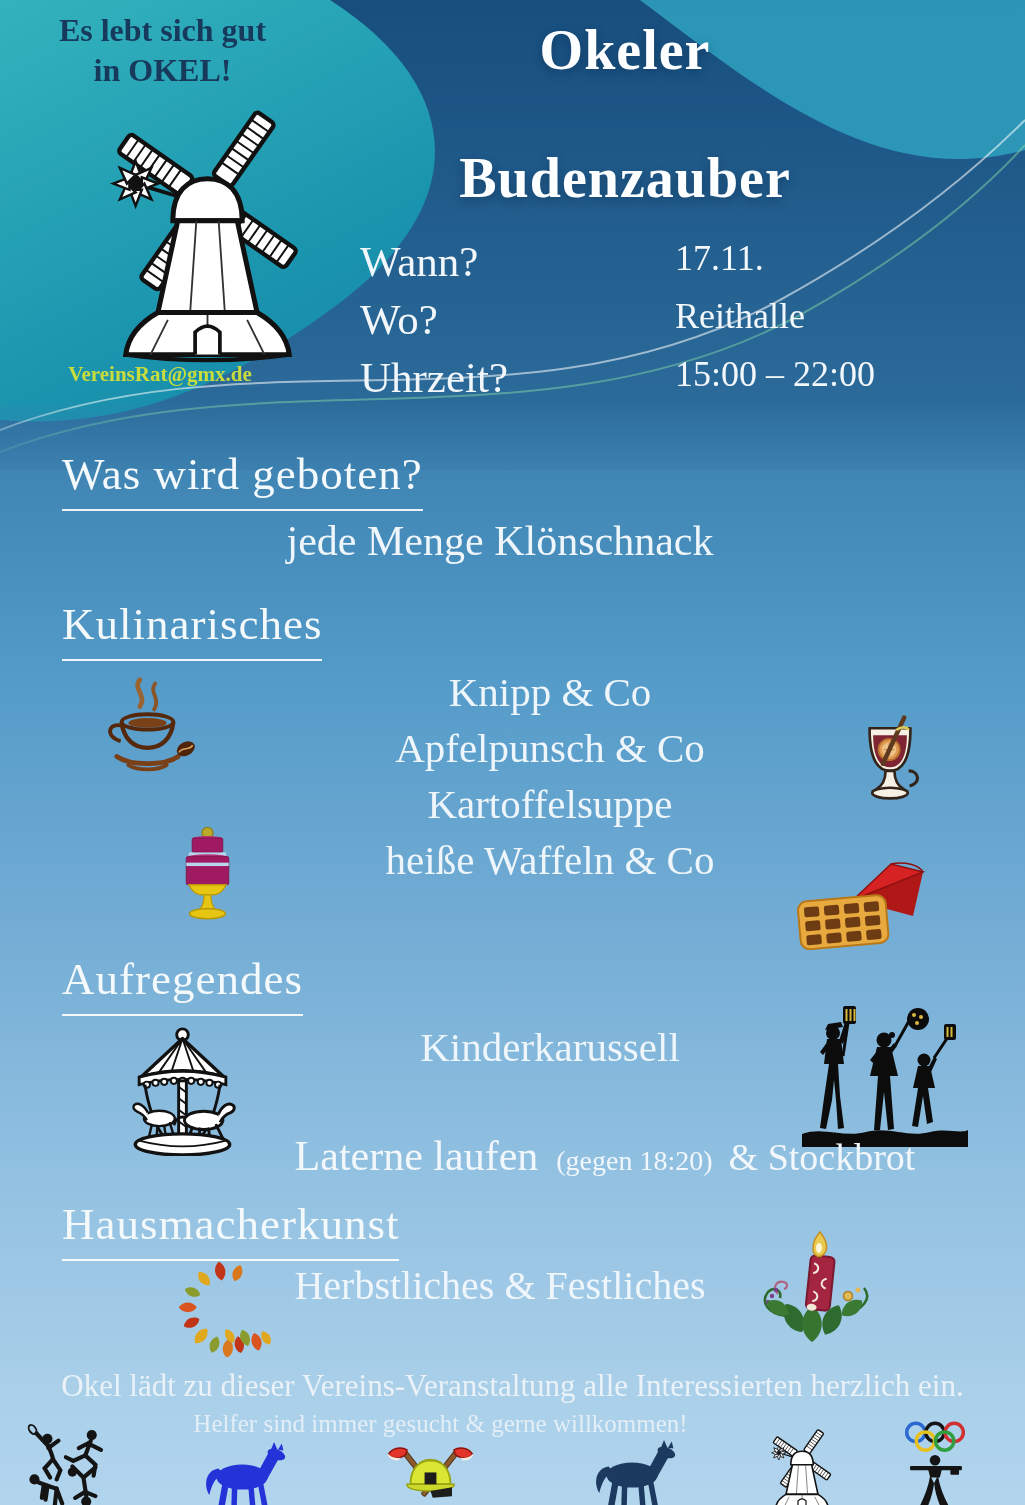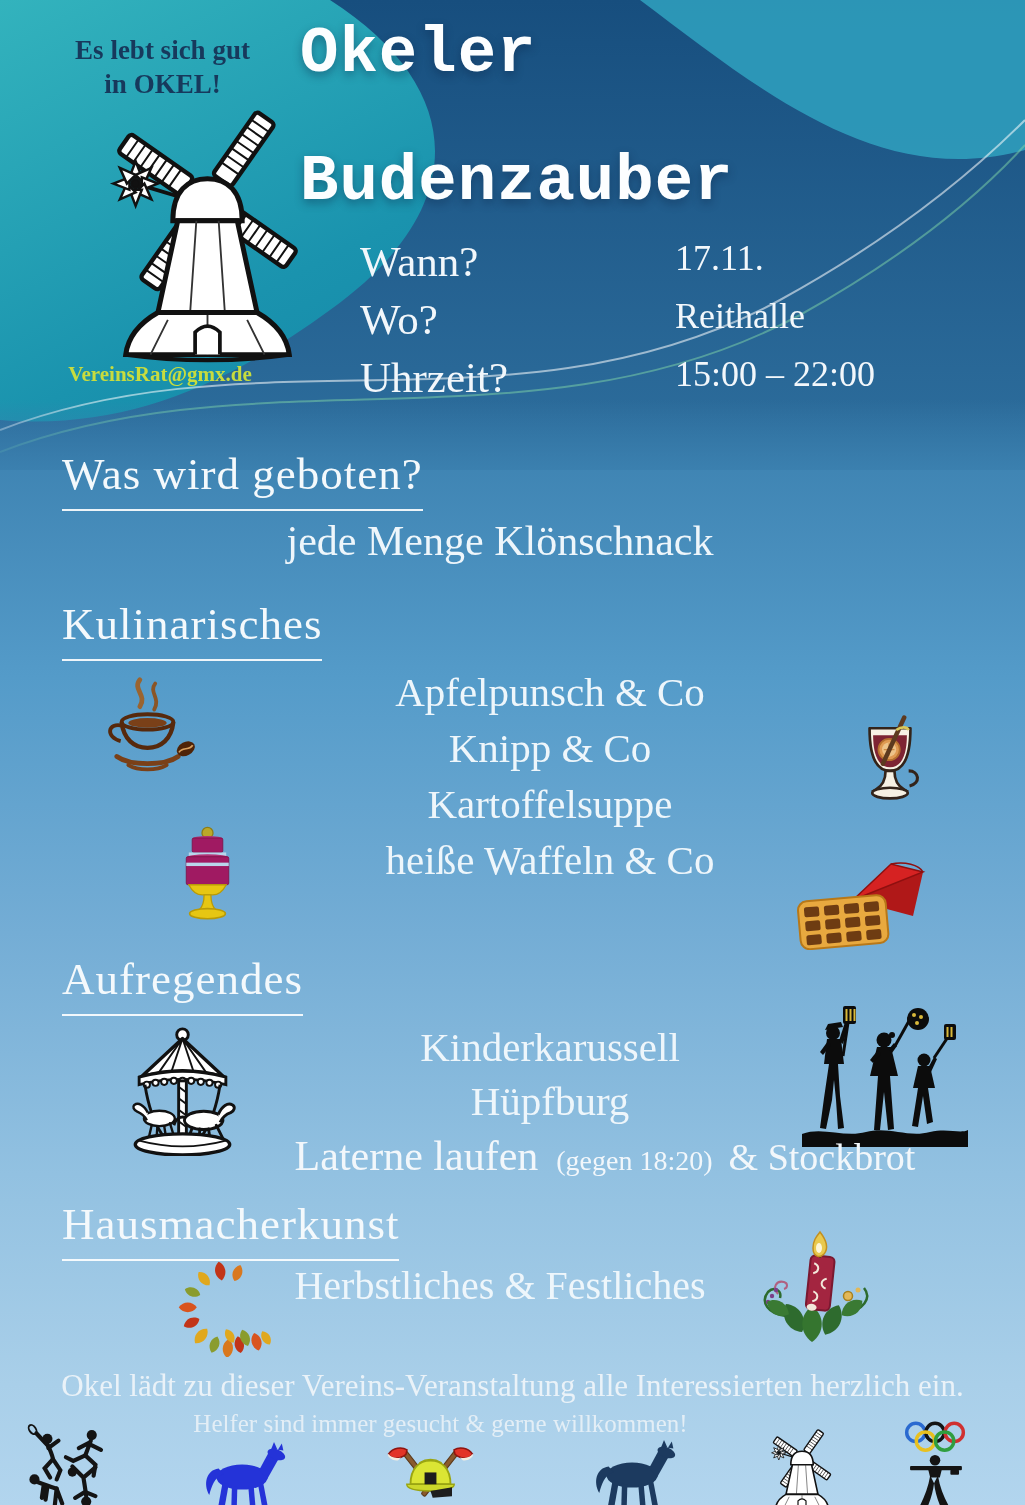--- a/index.html
+++ b/index.html
@@ -4,24 +4,24 @@
 <style>
   html,body{margin:0;padding:0;background:#555;}
   .poster{
     position:relative;width:1025px;height:1505px;overflow:hidden;
     font-family:"Liberation Serif","DejaVu Serif",serif;
     background:linear-gradient(180deg,#1d6f97 0%,#3b80af 28%,#549bc9 45%,#74add5 62%,#92c1e1 78%,#a9cfe9 92%,#b2d5ee 100%);
   }
   .abs{position:absolute;}
   .white{color:#f2f7fb;}
   .center{text-align:center;}
-  .title-line{left:300px;width:650px;font-size:64px;font-weight:600;color:#fcfeff;
-    text-shadow:0 4px 10px rgba(8,30,60,.38);letter-spacing:1px;line-height:1;font-family:Liberation Mono, monospace;}
-  .tagline{left:40px;top:10px;width:245px;text-align:center;font-size:27px;font-weight:bold;
-    color:#17395c;line-height:1.25;margin-top:24px;}
+  .title-line{left:300px;width:650px;text-align:center;font-size:56px;font-weight:600;color:#fcfeff;
+    text-shadow:0 4px 10px rgba(8,30,60,.38);letter-spacing:1px;line-height:1;}
+  .tagline{left:40px;top:10px;width:245px;text-align:center;font-size:32px;font-weight:bold;
+    color:#17395c;line-height:1.25;}
   .contact{left:30px;top:362px;width:260px;text-align:center;color:#c8dc3e;font-weight:bold;line-height:1.2;}
   .contact .c1{font-size:20px;}
   .contact .c2{font-size:21px;}
   .detail-label{left:360px;font-size:43px;color:#f2f7fb;line-height:1;text-align:center;}
   .detail-value{left:675px;font-size:36px;color:#f2f7fb;line-height:1;}
   .section-h{left:62px;font-size:45px;color:#f4f9fc;display:inline-block;
     border-bottom:2px solid rgba(255,255,255,.9);padding-bottom:12px;letter-spacing:1px;line-height:1;}
   .body-line{font-size:42px;color:#eef6fb;line-height:1;}
   .list{color:#eef6fb;}
   .list div{font-size:41px;line-height:56px;}
@@ -376,42 +376,41 @@
   <div class="abs detail-value" style="top:356px">15:00 – 22:00</div>
 
   <div class="abs section-h" style="top:452px">Was wird geboten?</div>
   <div class="abs body-line center" style="left:150px;top:520px;width:700px">jede Menge Klönschnack</div>
 
   <div class="abs section-h" style="top:602px">Kulinarisches</div>
   <svg class="abs" style="left:90px;top:672px" width="115" height="120" viewBox="0 0 120 125">
       <use href="#coffee-shape"></use>
     </svg>
   <div class="abs list center" style="left:255px;top:664px;width:590px">
+    <div>Knipp &amp; Co</div>
     <div>Apfelpunsch &amp; Co</div>
-    <div>Knipp &amp; Co</div>
     <div>Kartoffelsuppe</div>
     <div>heiße Waffeln &amp; Co</div>
   </div>
   <svg class="abs" style="left:165px;top:812px" width="85" height="120" viewBox="0 0 100 118">
       <use href="#cake-shape"></use>
     </svg>
   <svg class="abs" style="left:850px;top:698px" width="80" height="120" viewBox="0 0 90 95">
       <use href="#punch-shape"></use>
     </svg>
   <svg class="abs" style="left:795px;top:858px" width="140" height="92" viewBox="0 0 140 92">
       <use href="#waffle-shape"></use>
     </svg>
 
   <div class="abs section-h" style="top:957px">Aufregendes</div>
   <svg class="abs" style="left:110px;top:1025px" width="145" height="131" viewBox="0 0 150 136">
       <use href="#carousel-shape"></use>
     </svg>
   <div class="abs list list-a center" style="left:250px;top:1020px;width:600px">
     <div>Kinderkarussell</div>
-    <div>Hüpfburg</div>
   </div>
   <svg class="abs" style="left:800px;top:1000px" width="170" height="150" viewBox="0 0 170 150">
       <use href="#lantern-kids-shape"></use>
     </svg>
   <div class="abs white center" style="left:185px;top:1132px;width:840px">
     <span class="lantern-main">Laterne laufen</span>
     <span class="lantern-note">(gegen 18:20)</span>
     <span class="lantern-suffix">&amp; Stockbrot</span>
   </div>
 

